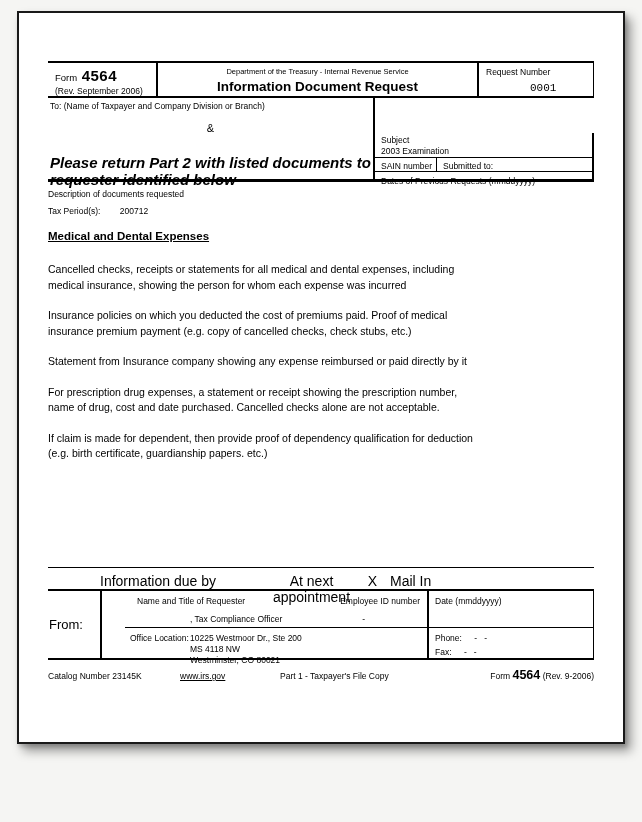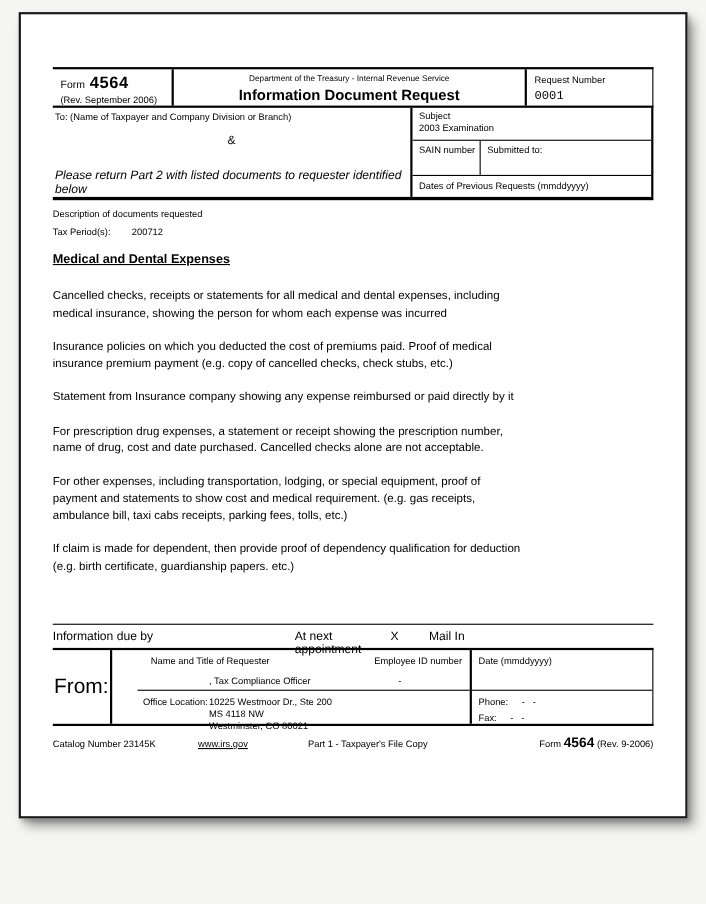--- a/index.html
+++ b/index.html
@@ -21,51 +21,51 @@
   .hdr { display:flex; border-top:2px solid #000; border-bottom:2px solid #000; border-right:1.5px solid #000; height:37px; box-sizing:border-box; }
   .hdr-form { width:110px; border-right:2px solid #000; box-sizing:border-box; padding:4px 0 0 7px; }
   .form-word { font-size:9.5px; }
   .form-num  { font-size:15px; font-weight:bold; letter-spacing:0.5px; }
   .rev-line  { font-size:8.5px; margin-top:1px; }
   .hdr-center { flex:1; border-right:2px solid #000; box-sizing:border-box; text-align:center; padding-top:4px; }
   .agency { font-size:7.5px; }
   .doc-title { font-size:13.5px; font-weight:bold; margin-top:3px; }
   .hdr-req { width:114px; box-sizing:border-box; padding:4px 0 0 7px; }
   .req-label { font-size:8.5px; }
-  .req-num { font-size:11px; font-family:"Liberation Mono", monospace; margin-top:5px; }
+  .req-num { font-size:11px; font-family:"Liberation Mono", monospace; margin-top:5px;margin-left:44px; }
 
   
   .to-sec { display:flex; border-bottom:3px solid #000; height:84px; box-sizing:border-box; }
   .to-left { width:327px; border-right:2px solid #000; box-sizing:border-box; position:relative; }
   .to-label { position:absolute; left:2px; top:3px; font-size:8.5px; }
   .to-amp { position:absolute; top:24px; left:0; width:100%; text-align:center; font-size:11px; }
-  .to-note { position:absolute; left:2px; top:56px; font-size:11px; font-style:italic; }
-  .to-right { width:219px; display:flex; flex-direction:column; border-right:2px solid #000; box-sizing:border-box; font-size:8.5px; }
+  .to-note { position:absolute; left:2px; top:56px; font-size:15px; font-style:italic;font-weight:bold; }
+  .to-right { width:219px; display:flex; flex-direction:column; border-right:2px solid #000; box-sizing:border-box; font-size:8.5px;margin-top:35px; }
   .subj { height:30px; border-bottom:1.5px solid #000; box-sizing:border-box; padding:2px 0 0 6px; line-height:11px; }
   .sain-row { height:32px; border-bottom:1.5px solid #000; box-sizing:border-box; display:flex; }
   .sain-cell { width:62px; border-right:1.5px solid #000; box-sizing:border-box; padding:3px 0 0 6px; }
   .submitted-cell { flex:1; padding:3px 0 0 6px; }
   .dates-cell { flex:1; padding:4px 0 0 6px; }
 
   
   .desc-label { font-size:8.5px; margin-top:7px; }
   .tax-row { font-size:8.5px; margin-top:7px; }
   .tax-value { margin-left:17px; }
   .doc-heading { margin-top:14px; font-size:11.5px; font-weight:bold; text-decoration:underline; }
   .para { font-size:10.5px; line-height:15.5px; margin-top:15px; width:522px; white-space:pre-line; }
   .para.first { margin-top:20px; }
 
   
   .footer { position:absolute; left:29px; width:546px; bottom:60px; }
-  .due-row { border-top:1.5px solid #000; box-sizing:border-box; height:22px; padding-top:5px; font-size:11px; display:flex; }
+  .due-row { border-top:1.5px solid #000; box-sizing:border-box; height:22px; padding-top:5px; font-size:14px; display:flex;text-align:center; }
   .due-label { width:220px; }
   .appt-label { width:87px; }
   .x-mark { width:35px; }
   .from-block { border-top:2px solid #000; border-bottom:2px solid #000; border-right:1.5px solid #000; height:71px; box-sizing:border-box; display:flex; }
-  .from-cell { width:52px; display:flex; align-items:center; font-size:19px; padding-left:1px; box-sizing:border-box;text-align:right; }
+  .from-cell { width:52px; display:flex; align-items:center; font-size:13px; padding-left:1px; box-sizing:border-box;text-align:right; }
   .mid-col { width:327px; border-left:2px solid #000; box-sizing:border-box; position:relative; font-size:8.5px; }
   .req-name-label { position:absolute; left:35px; top:5px; }
   .emp-id-label { position:absolute; right:7px; top:5px; }
   .req-name-value { position:absolute; left:88px; top:23px; }
   .emp-id-value { position:absolute; right:62px; top:23px; }
   .mid-divider { position:absolute; top:36px; left:23px; right:0; border-top:1.5px solid #000; }
   .office-label { position:absolute; left:28px; top:42px; }
   .office-addr { position:absolute; left:88px; top:42px; line-height:11px; }
   .right-col { flex:1; border-left:2px solid #000; box-sizing:border-box; position:relative; font-size:8.5px; }
   .date-label { position:absolute; left:6px; top:5px; }
@@ -134,23 +134,20 @@
 
     <div class="doc-heading">Medical and Dental Expenses</div>
 
     <div class="para first">Cancelled checks, receipts or statements for all medical and dental expenses, including
 medical insurance, showing the person for whom each expense was incurred</div>
     <div class="para">Insurance policies on which you deducted the cost of premiums paid. Proof of medical
 insurance premium payment (e.g. copy of cancelled checks, check stubs, etc.)</div>
     <div class="para">Statement from Insurance company showing any expense reimbursed or paid directly by it</div>
     <div class="para">For prescription drug expenses, a statement or receipt showing the prescription number,
 name of drug, cost and date purchased. Cancelled checks alone are not acceptable.</div>
-    <div class="para">For other expenses, including transportation, lodging, or special equipment, proof of
-payment and statements to show cost and medical requirement. (e.g. gas receipts,
-ambulance bill, taxi cabs receipts, parking fees, tolls, etc.)</div>
     <div class="para">If claim is made for dependent, then provide proof of dependency qualification for deduction
 (e.g. birth certificate, guardianship papers. etc.)</div>
   </div>
 
   <div class="footer">
     <div class="due-row">
       <span class="due-label">Information due by</span>
       <span class="appt-label">At next appointment</span>
       <span class="x-mark">X</span>
       <span>Mail In</span>

